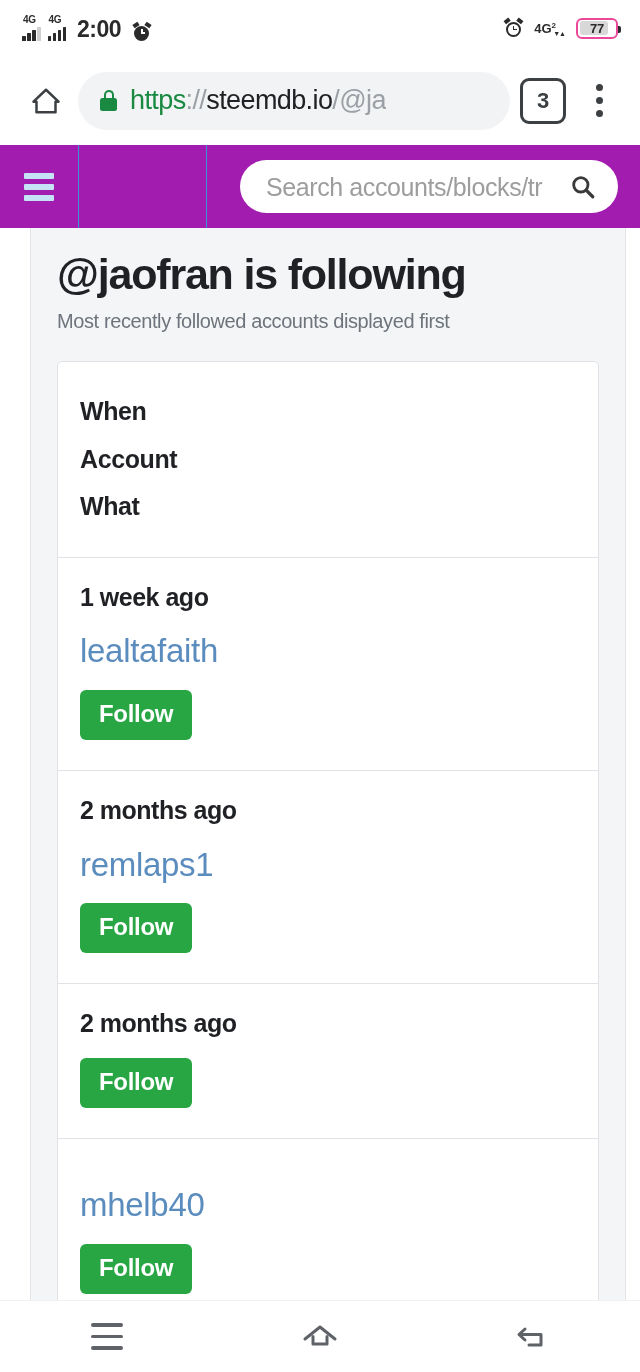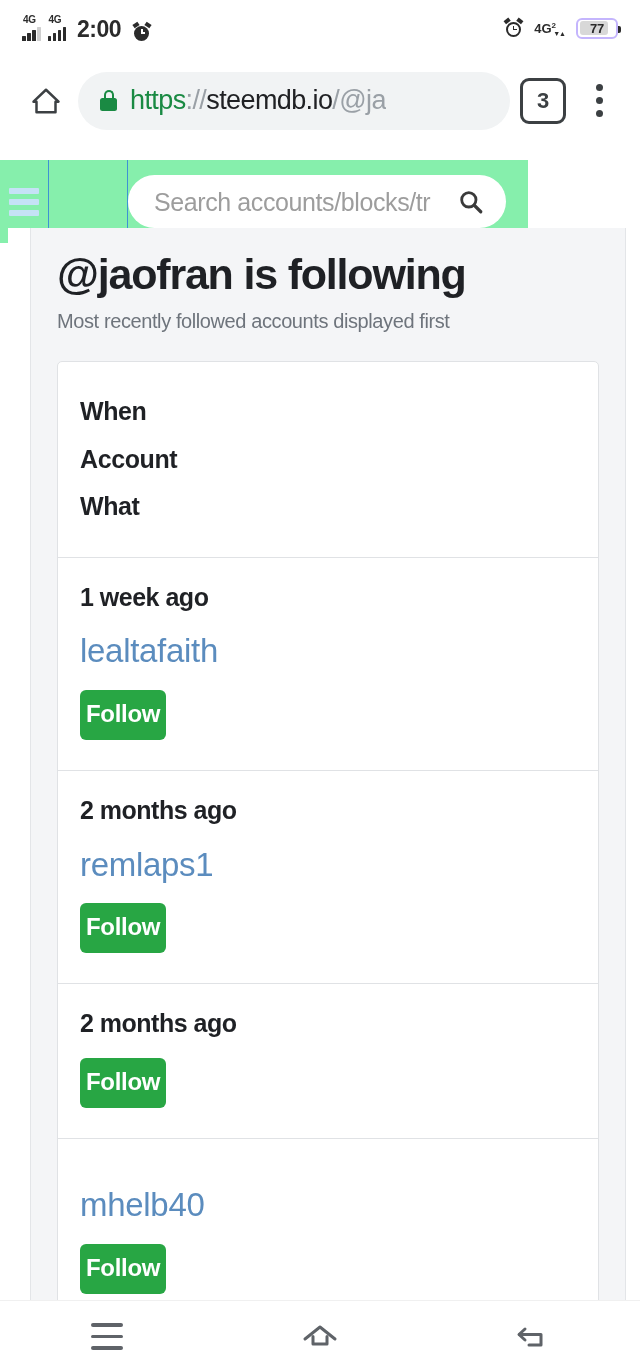--- a/index.html
+++ b/index.html
@@ -39,21 +39,21 @@
   .alarm-out{ width:19px;height:19px;position:relative;}
   .alarm-out .ring{ position:absolute; left:1.5px; top:3px; width:15px;height:15px;border-radius:50%;
      border:2px solid #2b2b2b;}
   .alarm-out .hh{ position:absolute; left:8.3px; top:7px; width:1.5px;height:4px;background:#2b2b2b;}
   .alarm-out .mm{ position:absolute; left:9px; top:10.2px; width:3.6px;height:1.5px;background:#2b2b2b;}
   .alarm-out .e{ position:absolute; width:6px;height:3.5px;background:#2b2b2b;top:0;left:0;transform:rotate(-38deg);}
   .alarm-out .e.r{ left:auto; right:0; transform:rotate(38deg);}
   .net4g{ display:flex; align-items:flex-start; font-size:13px; font-weight:bold; position:relative; padding-right:9px;}
   .net4g sub{ font-size:8px; }
   .net4g .arrows{ position:absolute; right:0; bottom:-1px; font-size:7px; line-height:6px; letter-spacing:-1px;}
-  .battery{ width:42px; height:21px; border:2px solid #c4b5fd; border-radius:6px; position:relative;
+  .battery{ width:42px; height:21px; border:2px solid #ec4899; border-radius:6px; position:relative;
      display:flex; align-items:center; justify-content:center; }
   .battery:after{ content:""; position:absolute; right:-5px; top:6px; width:3px;height:7px;
      background:#2b2b2b; border-radius:0 2px 2px 0;}
   .battery .fill{ position:absolute; left:1.5px; top:1.5px; bottom:1.5px; width:74%; background:#d8d8d8; border-radius:3px;}
   .battery .lvl{ position:relative; font-size:13px; font-weight:bold; letter-spacing:-0.3px;}
 
   
   .browser-bar{
     position:absolute; top:56px; left:0; width:640px; height:89px;
     background:#ffffff; display:flex; align-items:center; padding:0 18px; gap:0;
@@ -75,22 +75,22 @@
   .url .host{ color:#202124; }
   .url .path{ color:#9aa0a6; }
   .tabs-btn{ width:46px; height:46px; border:3px solid #3c4043; border-radius:9px;
      display:flex; align-items:center; justify-content:center; flex:none; margin-left:4px; }
   .tabs-btn span{ font-size:22px; font-weight:bold; color:#3c4043; }
   .kebab{ width:46px; display:flex; flex-direction:column; align-items:center; gap:6px; flex:none; margin-left:10px;}
   .kebab i{ width:7px; height:7px; border-radius:50%; background:#3c4043; display:block;}
 
   
   .site-nav{
-    position:absolute; top:160px; left:0; width:528px; height:83px;
-    background:#86efac; display:flex; align-items:center;
+    position:absolute; top:145px; left:0; width:640px; height:83px;
+    background:#a21caf; display:flex; align-items:center;
   }
   .nav-cell{ height:83px; display:flex; align-items:center; }
   .nav-burger{ width:79px; justify-content:center; border-right:1px solid #3d92d4; }
   .burger-ico{ display:flex; flex-direction:column; gap:5px; }
   .burger-ico i{ display:block; width:30px; height:6px; background:#c5e2f6; border-radius:1px;}
   .nav-gap{ width:128px; border-right:1px solid #3d92d4; }
   .nav-search{ flex:1; justify-content:flex-end; padding-right:22px; }
   .search-pill{
     width:378px; height:53px; background:#ffffff; border-radius:27px;
     display:flex; align-items:center; padding:0 22px 0 26px;
@@ -123,21 +123,21 @@
   .thead{ padding:26px 22px 26px; border-bottom:1px solid #e0e2e5; }
   .thead div{ font-size:25px; font-weight:bold; color:#1f2125; letter-spacing:-0.4px; padding:10px 0; line-height:1.1;}
   .trow{ padding:26px 22px 30px; border-bottom:1px solid #e0e2e5; }
   .trow:last-child{ border-bottom:none; }
   .cell-when{ font-size:25px; font-weight:bold; color:#1f2125; letter-spacing:-0.5px; line-height:1.1;}
   .cell-acct{ margin-top:22px; }
   .cell-acct a{ font-size:33px; color:#5b8cbe; text-decoration:none; letter-spacing:-0.3px; line-height:1.1;}
   .cell-what{ margin-top:20px; }
   .follow-btn{
     display:inline-block; background:#28a644; color:#ffffff; font-size:24px; font-weight:bold;
-    letter-spacing:-0.3px; padding:11px 6px 13px; border-radius:6px; border:none; line-height:1.1;
+    letter-spacing:-0.3px; padding:11px 19px 13px; border-radius:6px; border:none; line-height:1.1;
     font-family:"Liberation Sans", sans-serif; cursor:pointer;
   }
 
   
   .android-nav{
     position:absolute; bottom:0; left:0; width:640px; height:72px; background:#ffffff;
     display:flex; align-items:center; justify-content:space-around;
     border-top:1px solid #f0f0f0;
   }
   .and-btn{ width:120px; height:72px; display:flex; align-items:center; justify-content:center; }

